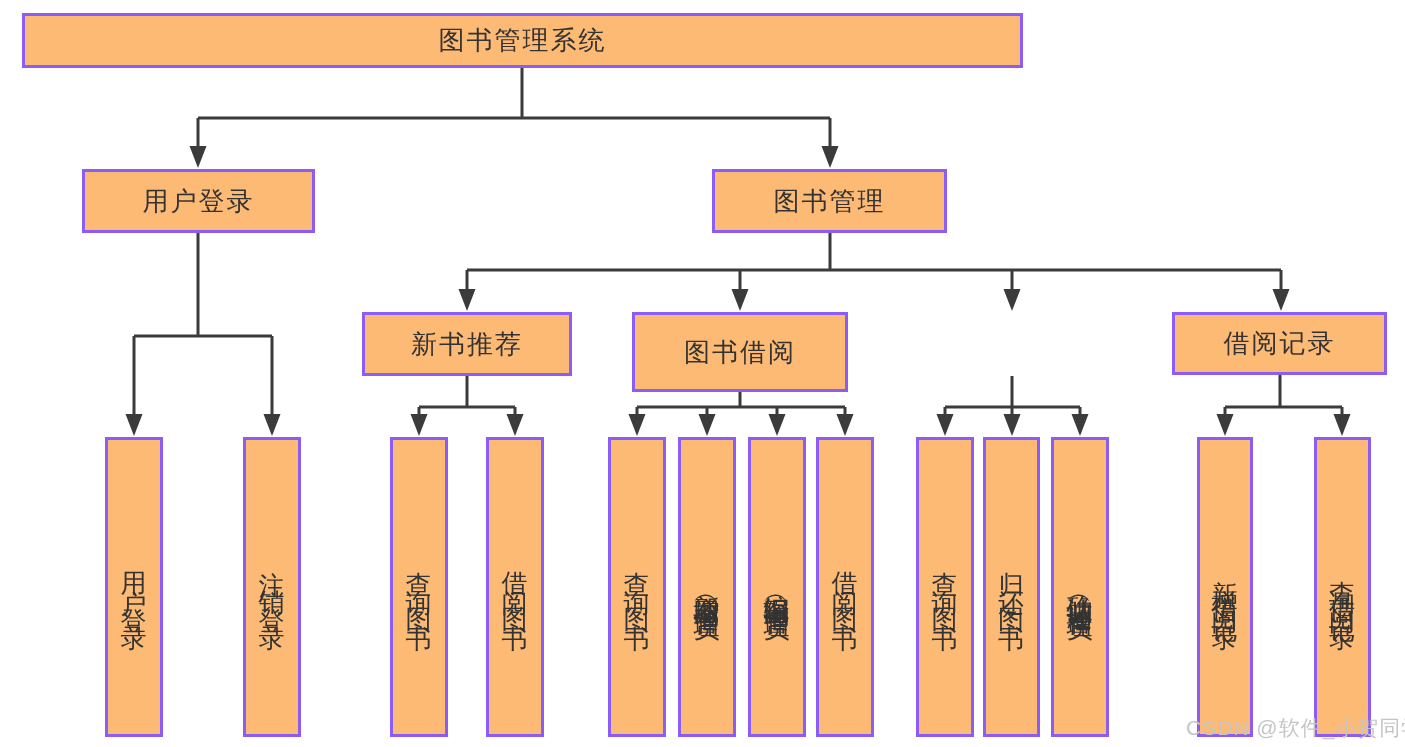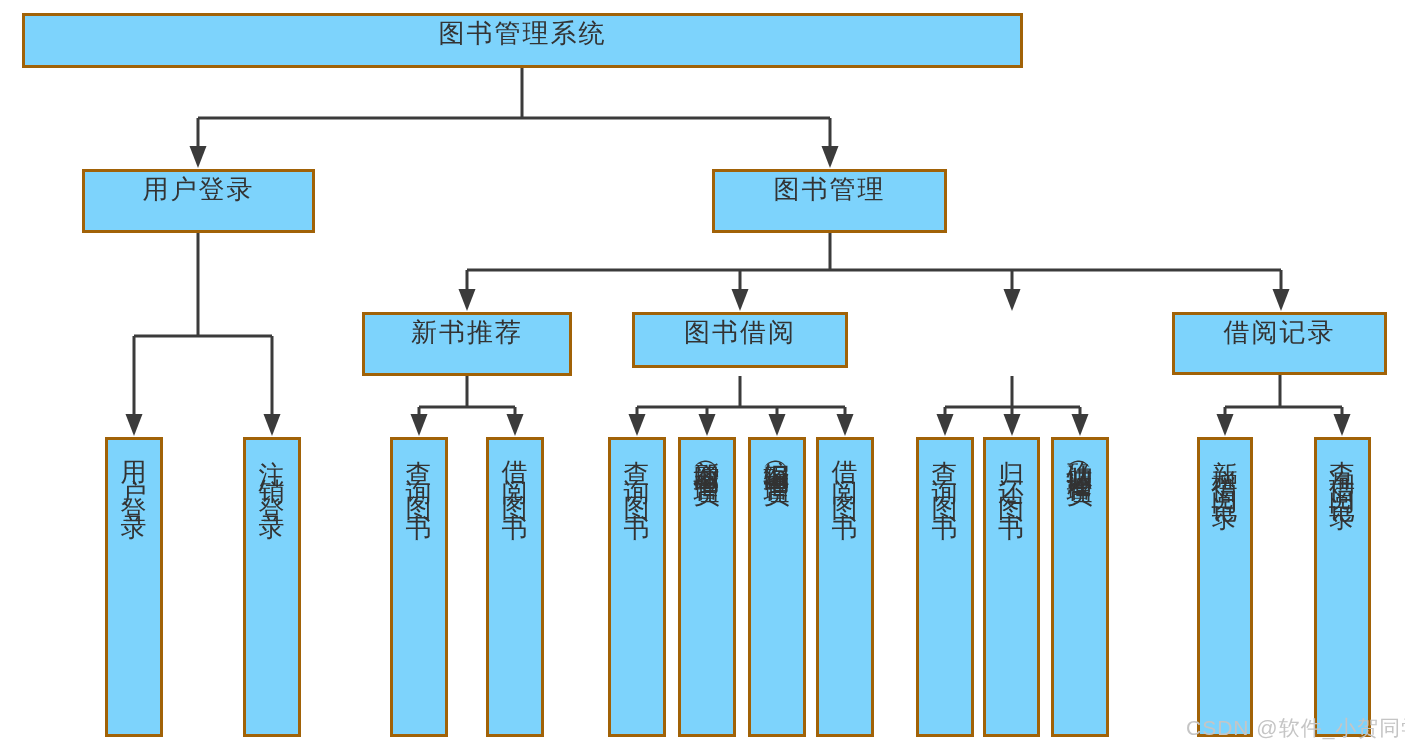--- a/index.html
+++ b/index.html
@@ -8,23 +8,24 @@
     width: 1405px;
     height: 747px;
     background: #ffffff;
     font-family: "Liberation Sans", "DejaVu Sans", sans-serif;
     color: #333333;
     overflow: hidden;
   }
   .box {
     position: absolute;
     box-sizing: border-box;
-    border: 3px solid #a16207;
-    background: #7dd3fc;
+    border: 3px solid #8b5cf6;
+    background: #fdba74;
     display: flex;
+    align-items: center;
     justify-content: center;
   }
   .h-box span {
     font-size: 26px;
     letter-spacing: 2px;
     color: #333333;
     white-space: nowrap;
   }
   .v-box span {
     writing-mode: vertical-rl;
@@ -118,21 +119,21 @@
   <div class="box h-box" style="left:82px; top:169px; width:233px; height:64px;">
     <span>用户登录</span>
   </div>
   <div class="box h-box" style="left:362px; top:312px; width:210px; height:64px;">
     <span>新书推荐</span>
   </div>
 
   <div class="box h-box" style="left:712px; top:169px; width:235px; height:64px;">
     <span>图书管理</span>
   </div>
-  <div class="box h-box" style="left:632px; top:312px; width:216px; height:56px;">
+  <div class="box h-box" style="left:632px; top:312px; width:216px; height:80px;">
     <span>图书借阅</span>
   </div>
   <div class="box h-box" style="left:1172px; top:312px; width:215px; height:63px;">
     <span>借阅记录</span>
   </div>
 
   <div class="box v-box ls4" style="left:105px; top:437px; width:58px; height:300px;">
     <span>用户登录</span>
   </div>
   <div class="box v-box ls4" style="left:243px; top:437px; width:58px; height:300px;">

